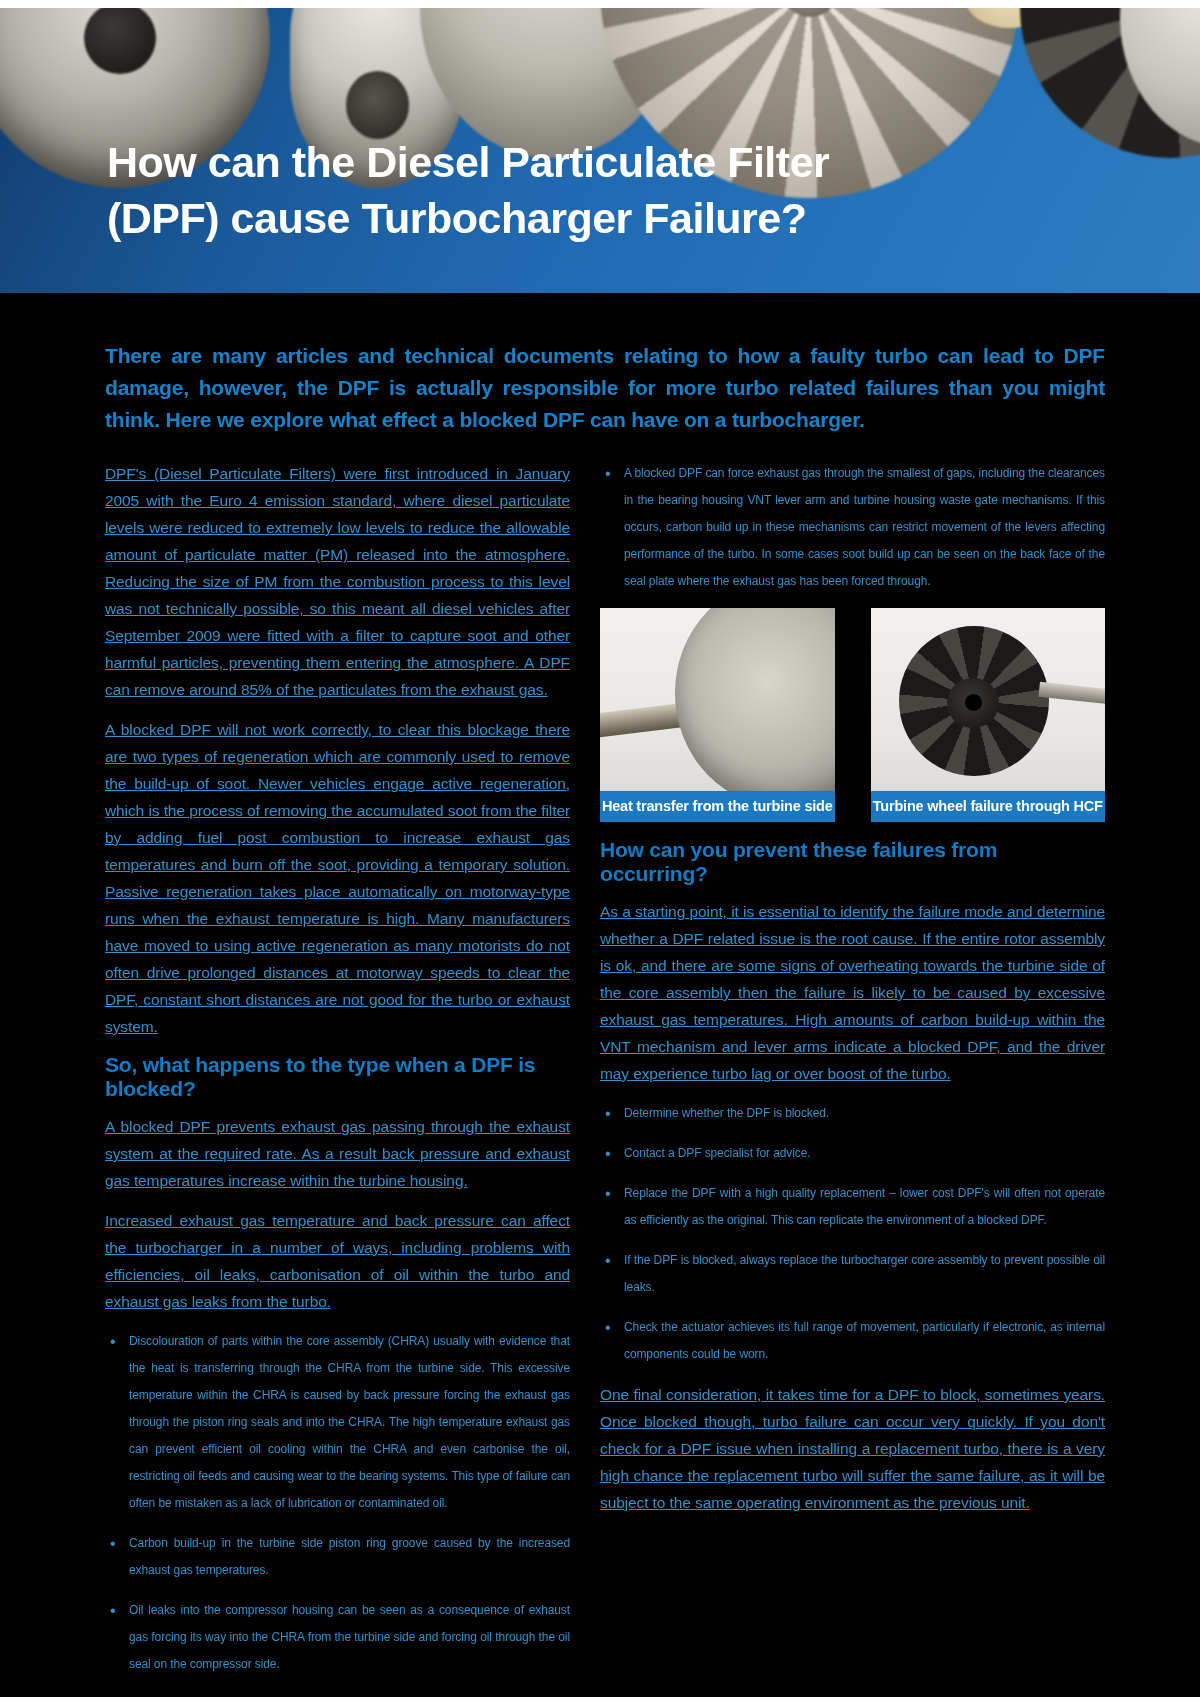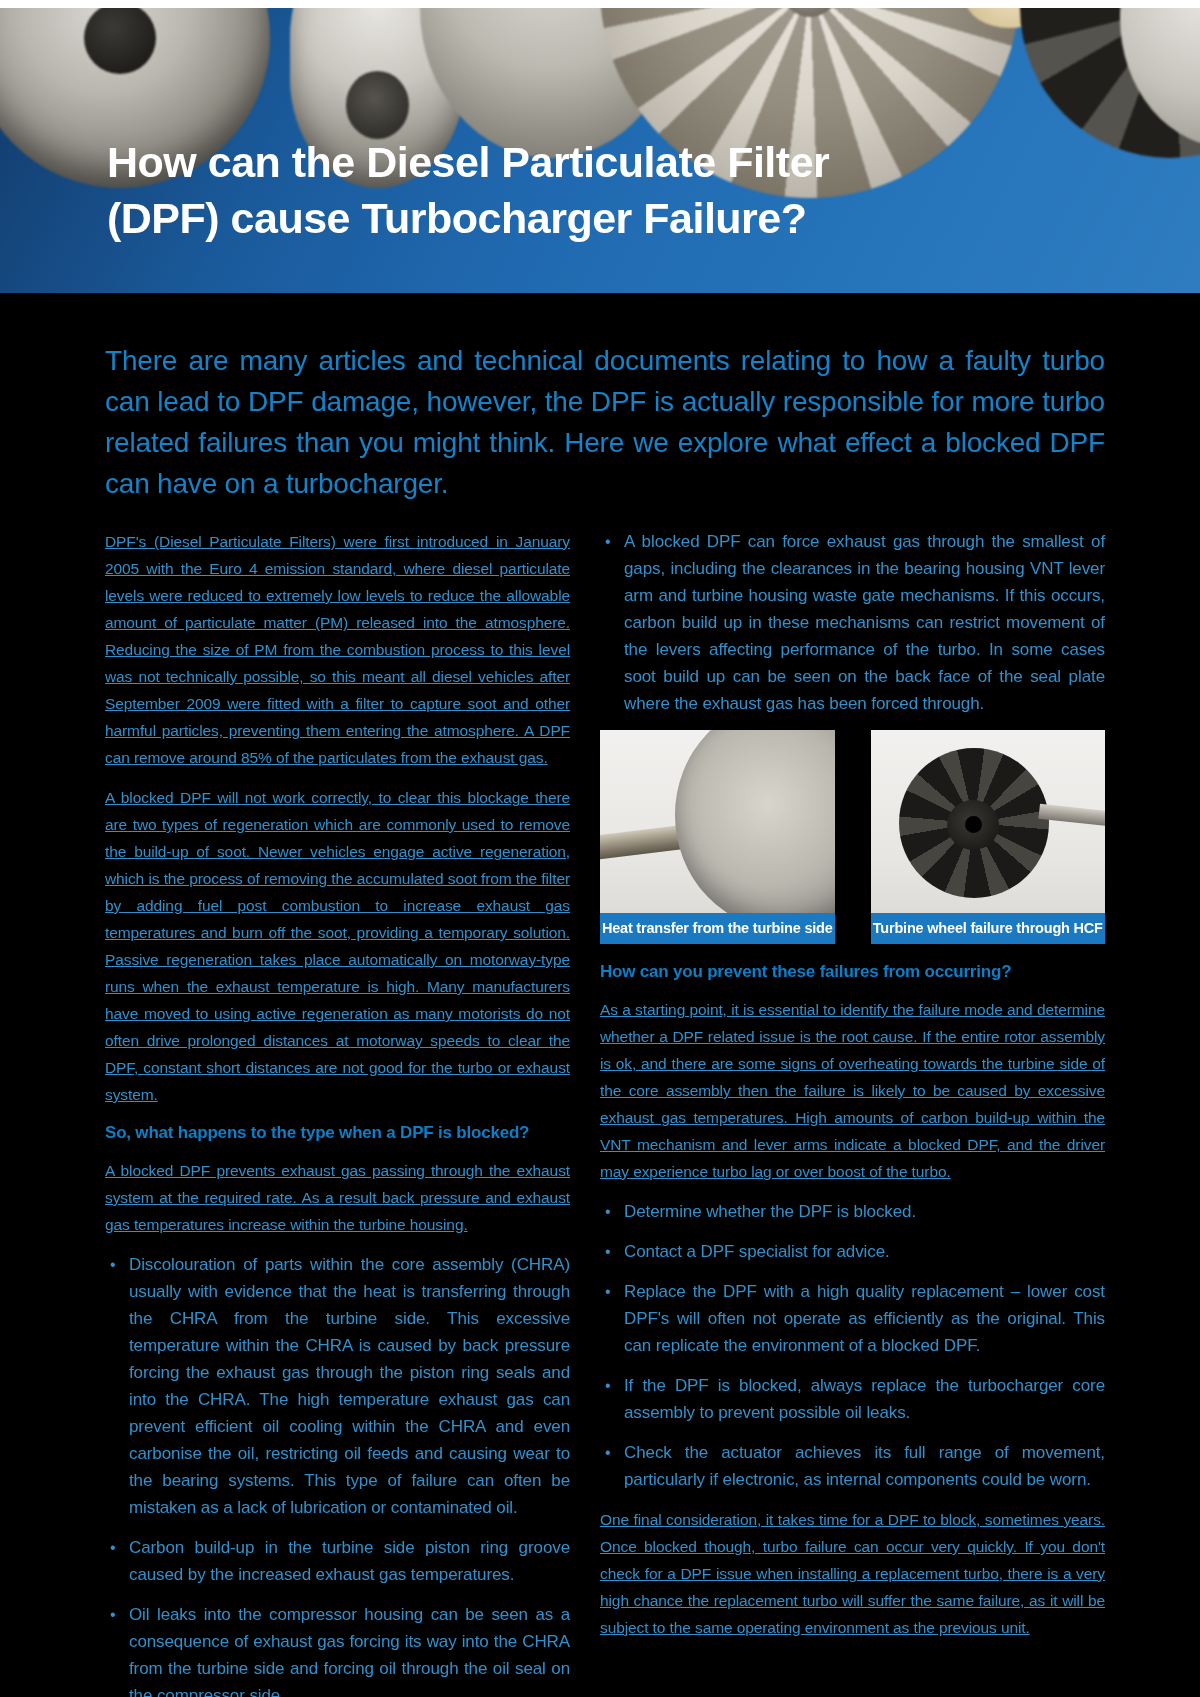--- a/index.html
+++ b/index.html
@@ -62,38 +62,38 @@
     background: radial-gradient(circle at 50% 40%, #efe0bc, #cdb98c);
   }
   .header-title { position:absolute; left:107px; top:126px; color:#ffffff; }
   .header-title .line {
     font-size:43px; font-weight:bold; line-height:56px; letter-spacing:-0.5px;
   }
 
   
   .content { position:absolute; left:105px; top:332px; width:1000px; }
   .intro {
-    color:#1583c9; font-weight:normal; font-size:28px; line-height:41px;
+    color:#1583c9; font-weight:bold; font-size:21px; line-height:32px;
     text-align:justify; letter-spacing:-0.2px; margin-bottom:24px;
   }
   .cols { display:flex; gap:30px; }
   .col-left  { width:465px; }
   .col-right { width:505px; }
 
   .para {
     color:#3390cc; font-size:15.5px; line-height:27px; text-align:justify;
     letter-spacing:-0.1px; margin:0 0 13px 0;text-decoration:underline;
   }
   .subhead {
-    color:#0d7ec7; font-size:17px; font-weight:bold; line-height:24px;
+    color:#0d7ec7; font-size:21px; font-weight:bold; line-height:24px;
     margin:6px 0 12px 0; letter-spacing:-0.2px;
   }
   ul.blist { list-style:none; margin:0 0 6px 0; padding:0; }
   ul.blist li {
-    position:relative; padding-left:24px; color:#3390cc; font-size:17px;
+    position:relative; padding-left:24px; color:#3390cc; font-size:12px;
     line-height:27px; text-align:justify; letter-spacing:-0.1px; margin:0 0 13px 0;
   }
   ul.blist li::before {
     content:"\2022"; position:absolute; left:5px; top:0; color:#3390cc; font-size:16px;
   }
 
   
   .photo-row { display:flex; gap:36px; margin:4px 0 16px 0; }
   .photo-card { width:240px; }
   .photo {
@@ -167,20 +167,21 @@
 
     <div class="intro">There are many articles and technical documents relating to how a faulty turbo can lead to DPF damage, however, the DPF is actually responsible for more turbo related failures than you might think. Here we explore what effect a blocked DPF can have on a turbocharger.</div>
 
     <div class="cols">
 
       <div class="col-left">
         <p class="para">DPF's (Diesel Particulate Filters) were first introduced in January 2005 with the Euro 4 emission standard, where diesel particulate levels were reduced to extremely low levels to reduce the allowable amount of particulate matter (PM) released into the atmosphere. Reducing the size of PM from the combustion process to this level was not technically possible, so this meant all diesel vehicles after September 2009 were fitted with a filter to capture soot and other harmful particles, preventing them entering the atmosphere. A DPF can remove around 85% of the particulates from the exhaust gas.</p>
         <p class="para">A blocked DPF will not work correctly, to clear this blockage there are two types of regeneration which are commonly used to remove the build-up of soot. Newer vehicles engage active regeneration, which is the process of removing the accumulated soot from the filter by adding fuel post combustion to increase exhaust gas temperatures and burn off the soot, providing a temporary solution. Passive regeneration takes place automatically on motorway-type runs when the exhaust temperature is high. Many manufacturers have moved to using active regeneration as many motorists do not often drive prolonged distances at motorway speeds to clear the DPF, constant short distances are not good for the turbo or exhaust system.</p>
         <div class="subhead">So, what happens to the type when a DPF is blocked?</div>
         <p class="para">A blocked DPF prevents exhaust gas passing through the exhaust system at the required rate. As a result back pressure and exhaust gas temperatures increase within the turbine housing.</p>
+        <p class="para">Increased exhaust gas temperature and back pressure can affect the turbocharger in a number of ways, including problems with efficiencies, oil leaks, carbonisation of oil within the turbo and exhaust gas leaks from the turbo.</p>
         <ul class="blist">
           <li>Discolouration of parts within the core assembly (CHRA) usually with evidence that the heat is transferring through the CHRA from the turbine side. This excessive temperature within the CHRA is caused by back pressure forcing the exhaust gas through the piston ring seals and into the CHRA. The high temperature exhaust gas can prevent efficient oil cooling within the CHRA and even carbonise the oil, restricting oil feeds and causing wear to the bearing systems. This type of failure can often be mistaken as a lack of lubrication or contaminated oil.</li>
           <li>Carbon build-up in the turbine side piston ring groove caused by the increased exhaust gas temperatures.</li>
           <li>Oil leaks into the compressor housing can be seen as a consequence of exhaust gas forcing its way into the CHRA from the turbine side and forcing oil through the oil seal on the compressor side.</li>
         </ul>
       </div>
 
       <div class="col-right">
         <ul class="blist">
           <li>A blocked DPF can force exhaust gas through the smallest of gaps, including the clearances in the bearing housing VNT lever arm and turbine housing waste gate mechanisms. If this occurs, carbon build up in these mechanisms can restrict movement of the levers affecting performance of the turbo. In some cases soot build up can be seen on the back face of the seal plate where the exhaust gas has been forced through.</li>

